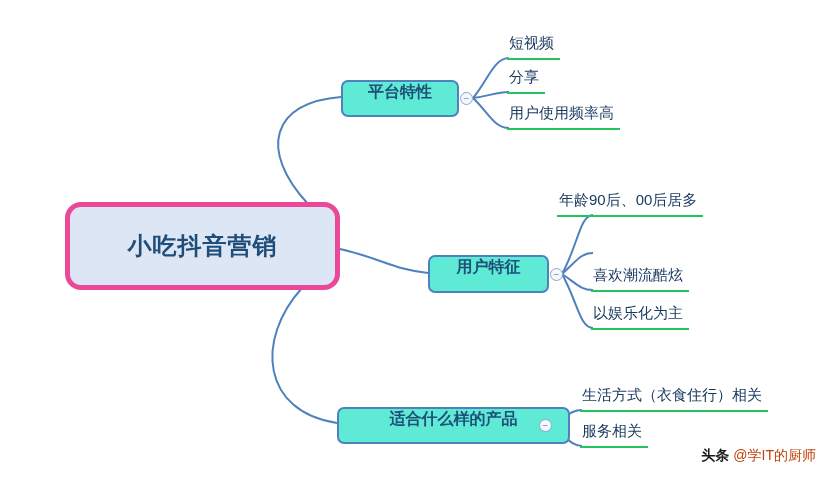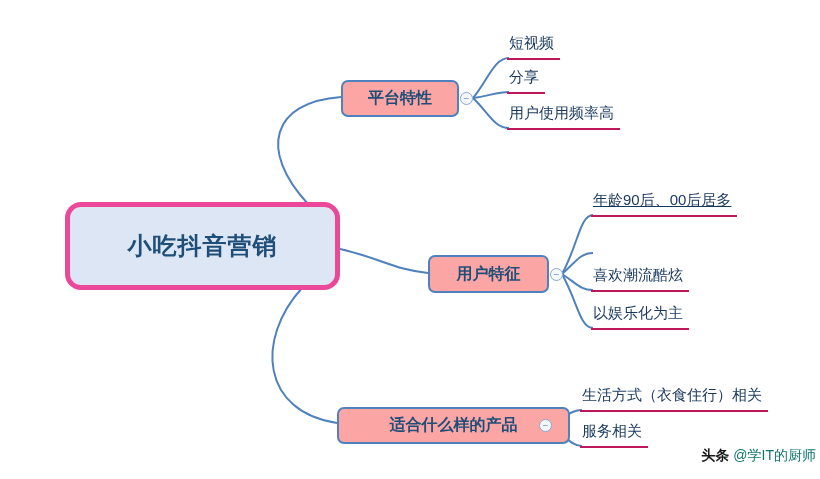--- a/index.html
+++ b/index.html
@@ -10,55 +10,55 @@
   svg.links{position:absolute;left:0;top:0;width:820px;height:479px;pointer-events:none;}
   svg.links path{fill:none;stroke:#4f81bd;stroke-width:2;}
   .root-node{
     position:absolute;left:65px;top:202px;width:275px;height:88px;
     box-sizing:border-box;border:5px solid #ec4899;border-radius:16px;
     background:#dce6f4;display:flex;align-items:center;justify-content:center;
     font-size:24px;font-weight:bold;color:#1f4e79;letter-spacing:1px;
   }
   .branch-node{
     position:absolute;box-sizing:border-box;border:2px solid #4f81bd;border-radius:7px;
-    background:#fca5a5;display:flex;align-items:center;justify-content:center;
+    background:#5eead4;display:flex;align-items:flex-start;justify-content:center;
     font-size:16px;font-weight:bold;color:#1f4e79;
   }
   .branch-platform{left:341px;top:80px;width:118px;height:37px;}
   .branch-user{left:428px;top:255px;width:121px;height:38px;}
   .branch-product{left:337px;top:407px;width:233px;height:37px;}
   .collapse{
     position:absolute;width:13px;height:13px;border-radius:50%;
     box-sizing:border-box;border:1px solid #8aa8cd;background:#f4f7fb;
     display:flex;align-items:center;justify-content:center;
     font-size:10px;line-height:10px;color:#6f8fb5;cursor:pointer;
   }
   .collapse-1{left:460px;top:92px;}
   .collapse-2{left:550px;top:268px;}
   .collapse-3{left:539px;top:419px;}
   .leaf{
     position:absolute;box-sizing:border-box;
     font-size:15px;color:#17375e;line-height:20px;
-    padding:0 6px 5px 2px;border-bottom:2px solid #be185d;white-space:nowrap;
+    padding:0 6px 5px 2px;border-bottom:2px solid #22c55e;white-space:nowrap;
   }
   .leaf-1a{left:507px;top:33px;}
   .leaf-1b{left:507px;top:67px;}
   .leaf-1c{left:507px;top:103px;}
-  .leaf-2a{left:591px;top:190px;text-decoration:underline;}
+  .leaf-2a{left:557px;top:190px;}
   .leaf-2b{left:591px;top:228px;}
   .leaf-2c{left:591px;top:265px;}
   .leaf-2d{left:591px;top:303px;}
   .leaf-3a{left:580px;top:385px;}
   .leaf-3b{left:580px;top:421px;}
   .watermark{
     position:absolute;right:4px;top:447px;
     font-size:14px;color:#2b2b2b;display:flex;align-items:center;gap:4px;
   }
   .watermark .brand{font-weight:bold;color:#1a1a1a;}
-  .watermark .handle{color:#0f766e;}
+  .watermark .handle{color:#c2410c;}
 </style>
 </head>
 <body>
 
 <div class="canvas">
 
   <svg class="links" viewBox="0 0 820 479">
 
     <path d="M 308 204 C 258 150, 272 102, 341 97"></path>
     <path d="M 340 249 C 380 258, 395 270, 428 273"></path>

